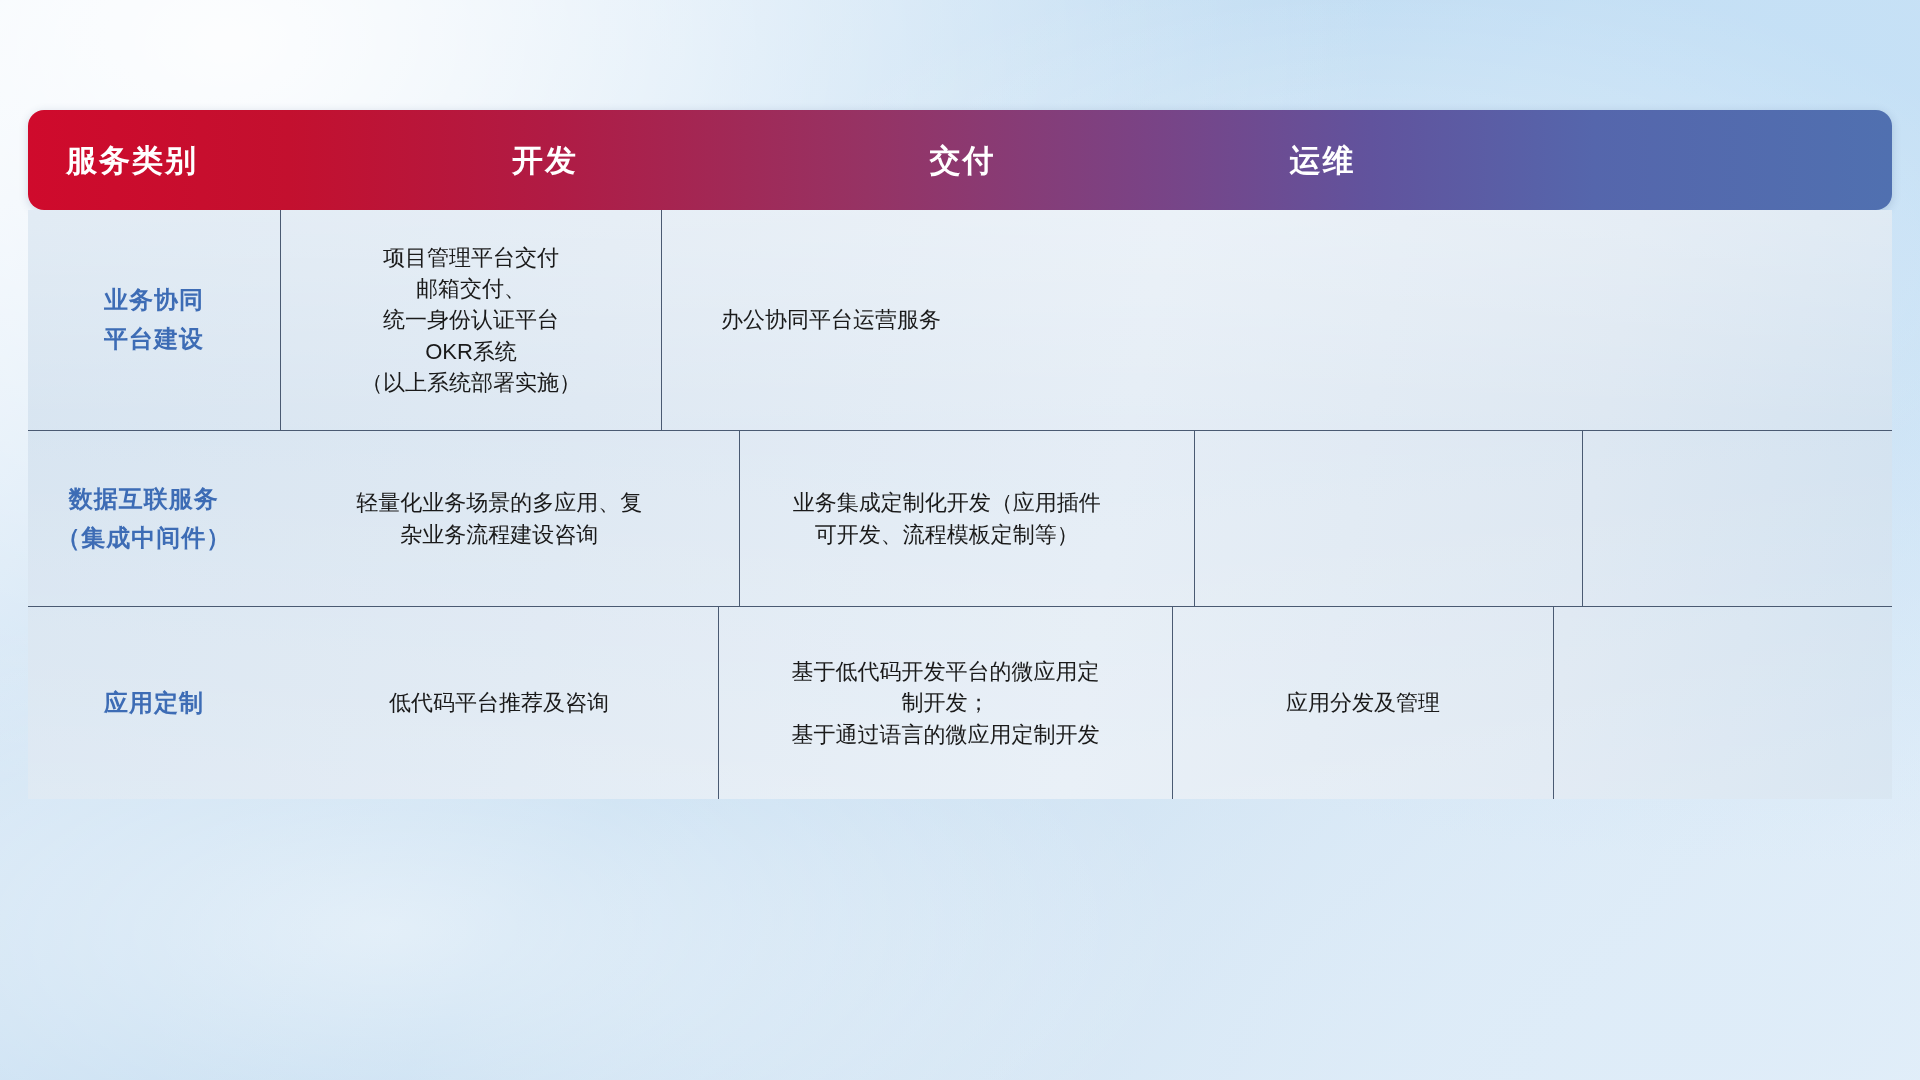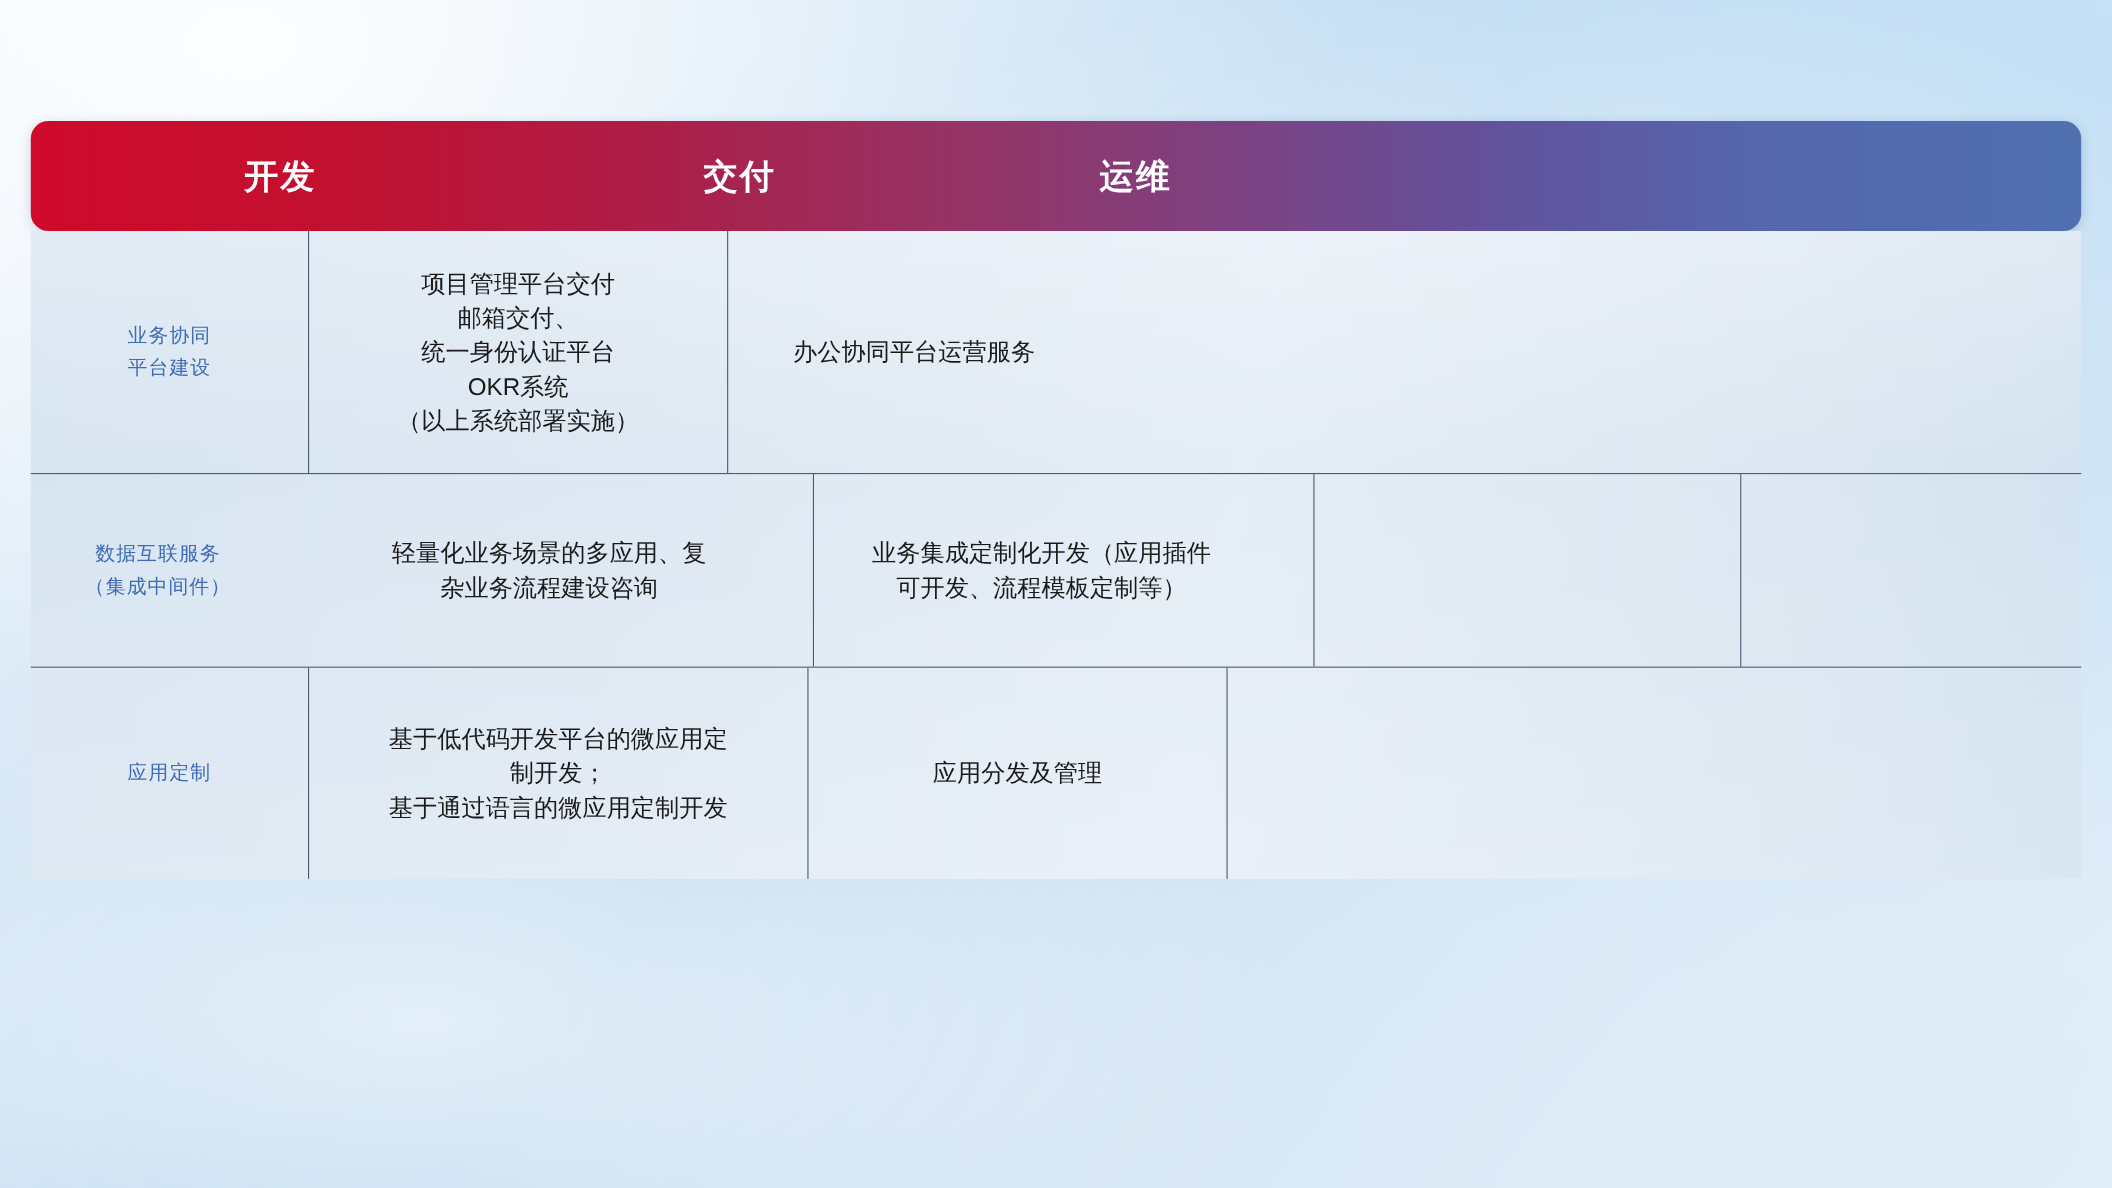--- a/index.html
+++ b/index.html
@@ -94,22 +94,22 @@
     padding: 24px 16px;
     box-sizing: border-box;
     text-align: center;
     color: #1a1a1a;
     font-size: 22px;
     line-height: 1.42;
     white-space: pre-line;
   }
   .cell.cat {
     color: #3d6cb5;
-    font-weight: 400;
-    font-size: 18px;
+    font-weight: 700;
+    font-size: 24px;
     line-height: 1.62;
     letter-spacing: 1px;
   }
   .cell.bordL { border-left: 1px solid #4a5a72; }
 
   
   .c0 { width: 252px; }
   .c1 { width: 438px; }
   .c2 { width: 454px; text-align: center; }
   .c3 { width: 381px; }
@@ -120,20 +120,21 @@
   .r3 { height: 192px; }
 </style>
 </head>
 <body>
 
 <div id="page">
 
   <div id="table-wrap">
 
     <div class="thead">
+      <div class="th first c0">服务类别</div>
       <div class="th c2">开发</div>
       <div class="th c3">交付</div>
       <div class="th c4">运维</div>
     </div>
 
     <div class="tbody">
 
       <div class="row r1">
         <div class="cell cat c0">业务协同
 平台建设</div>
@@ -151,20 +152,21 @@
         <div class="cell c1">轻量化业务场景的多应用、复
 杂业务流程建设咨询</div>
         <div class="cell c2 bordL">业务集成定制化开发（应用插件
 可开发、流程模板定制等）</div>
         <div class="cell c3 bordL"></div>
         <div class="cell c4 bordL"></div>
       </div>
 
       <div class="row r3">
         <div class="cell cat c0">应用定制</div>
+        <div class="cell c1">低代码平台推荐及咨询</div>
         <div class="cell c2 bordL">基于低代码开发平台的微应用定
 制开发；
 基于通过语言的微应用定制开发</div>
         <div class="cell c3 bordL">应用分发及管理</div>
         <div class="cell c4 bordL"></div>
       </div>
 
     </div>
   </div>
 </div>

